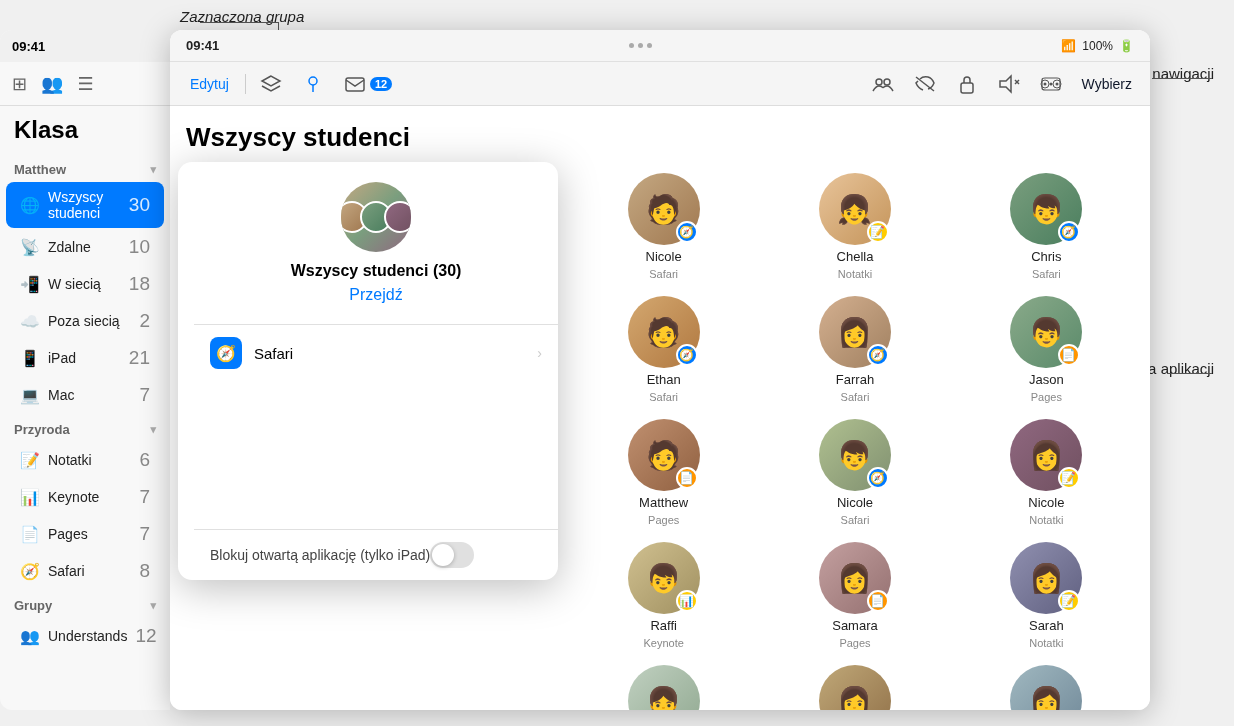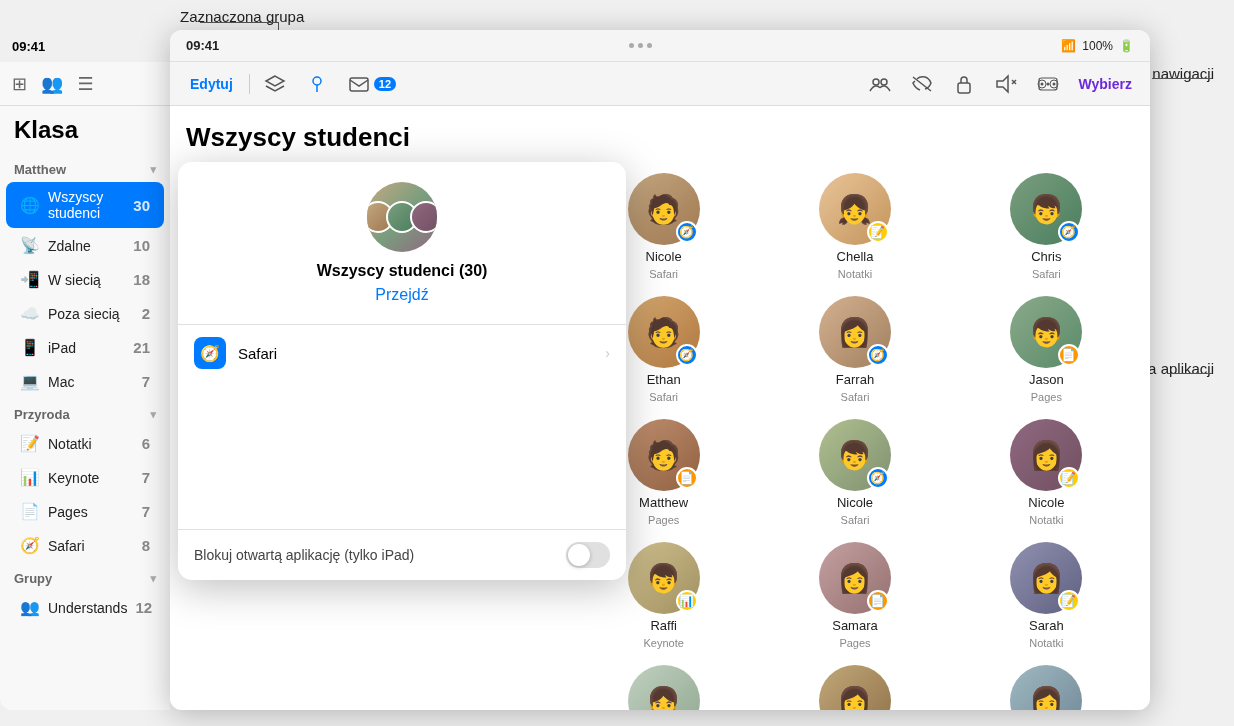--- a/index.html
+++ b/index.html
@@ -95,21 +95,21 @@
       font-size: 14px; color: #222;
       border-radius: 8px;
       margin: 1px 6px;
       cursor: pointer;
       gap: 8px;
     }
     .sidebar-item.active { background: #007aff; color: #fff; }
     .sidebar-item.active .item-count { color: rgba(255,255,255,0.85); }
     .item-icon { font-size: 16px; width: 20px; text-align: center; flex-shrink: 0; }
     .item-label { flex: 1; }
-    .item-count { font-size: 15px; color: #888; font-weight: bold; }
+    .item-count { font-size: 19px; color: #888; }
     .chevron { font-size: 11px; color: #aaa; }
     .new-group-btn {
       color: #007aff; font-size: 14px; padding: 8px 14px;
       cursor: pointer; text-align: right; display: block;
     }
 
     
     .content-area {
       flex: 1;
       overflow-y: auto;
@@ -177,26 +177,27 @@
     .av-vera { background: linear-gradient(135deg, #a0b8c0, #708898); }
     .av-raffi { background: linear-gradient(135deg, #d0c090, #a09060); }
     .av-samara { background: linear-gradient(135deg, #c4a0a0, #947070); }
     .av-sarah { background: linear-gradient(135deg, #9090b0, #606080); }
     .av-sue { background: linear-gradient(135deg, #c0d0c0, #90a890); }
 
     
     .popup-overlay {
       position: absolute;
       top: 56px; left: 8px;
-      width: 448px;
+      width: 380px;
       background: #fff;
       border-radius: 14px;
       box-shadow: 0 8px 40px rgba(0,0,0,0.25);
       z-index: 100;
       overflow: hidden;
+      padding-left: 16px;
     }
     .popup-header {
       display: flex; flex-direction: column; align-items: center;
       padding: 20px 20px 16px;
       border-bottom: 1px solid #e0e0e0;
     }
     .popup-group-avatars {
       width: 70px; height: 70px; border-radius: 50%;
       background: linear-gradient(135deg, #c4a882, #7a9e7e, #906880);
       margin-bottom: 10px;
@@ -224,21 +225,21 @@
       width: 32px; height: 32px; border-radius: 8px;
       background: #007aff;
       display: flex; align-items: center; justify-content: center;
       font-size: 16px; color: #fff; flex-shrink: 0;
     }
     .popup-app-name { flex: 1; font-size: 15px; color: #000; }
     .popup-chevron { color: #ccc; font-size: 14px; }
     .popup-footer {
       border-top: 1px solid #e0e0e0;
       padding: 12px 16px;
-      display: flex; align-items: center; justify-content: space-between;
+      display: flex; align-items: center; 
     }
     .popup-footer-label { font-size: 14px; color: #444; }
     .toggle {
       width: 44px; height: 26px;
       background: #e0e0e0;
       border-radius: 13px;
       position: relative;
       cursor: pointer;
     }
     .toggle::after {
@@ -266,36 +267,36 @@
     .ls-status-time { font-size: 13px; font-weight: 600; }
     .ls-toolbar { height: 44px; display: flex; align-items: center; padding: 0 8px; gap: 6px; border-bottom: 1px solid #ddd; }
     .ls-toolbar-icon { font-size: 18px; color: #666; cursor: pointer; padding: 4px; }
     .ls-toolbar-icon.active-icon { color: #007aff; }
     .ls-content { flex: 1; overflow-y: auto; padding: 6px 0; }
 
     
     .ann-zaznaczona {
       position: absolute;
       top: 8px; left: 180px;
-      font-size: 15px; color: #222;
+      font-size: 15px; color: #222; font-style: italic;
     }
     .ann-przycisk {
       position: absolute;
       top: 65px; right: 20px;
       font-size: 15px; color: #222;
     }
     .ann-lista {
       position: absolute;
       top: 360px; right: 20px;
       font-size: 15px; color: #222;
     }
 
     
     .edytuj-btn {
-      color: #007aff; font-size: 14px; font-weight: 700;
+      color: #007aff; font-size: 14px; font-weight: 400;
       background: none; border: none; cursor: pointer;
       padding: 4px 8px;
     }
   </style>
 </head>
 <body>
 
 <div class="ann-zaznaczona">Zaznaczona grupa</div>
 
 <div style="position:absolute; top:22px; left:278px; width:1px; height:52px; background:#555;"></div>
@@ -464,21 +465,21 @@
       <button class="toolbar-btn">
         <svg width="22" height="22" viewBox="0 0 22 22">
           <circle cx="5" cy="11" r="1.5" fill="#555"></circle>
           <circle cx="11" cy="11" r="1.5" fill="#555"></circle>
           <circle cx="17" cy="11" r="1.5" fill="#555"></circle>
           <circle cx="5" cy="11" r="4" fill="none" stroke="#555" stroke-width="1"></circle>
           <circle cx="17" cy="11" r="4" fill="none" stroke="#555" stroke-width="1"></circle>
           <path d="M2,7 Q2,5 5,5 L17,5 Q20,5 20,7 L20,15 Q20,17 17,17 L5,17 Q2,17 2,15 Z" fill="none" stroke="#555" stroke-width="1.2"></path>
         </svg>
       </button>
-      <button class="toolbar-btn" style="color:#6d28d9; font-weight:700;">Wybierz</button>
+      <button class="toolbar-btn" style="color:#0f172a; font-weight:400;">Wybierz</button>
     </div>
   </div>
 
   <div class="main-content">
     <div class="content-area">
       <div class="content-title">Wszyscy studenci</div>
 
       <div class="student-grid" style="margin-left: 390px;">
 
         <div class="student-card">

